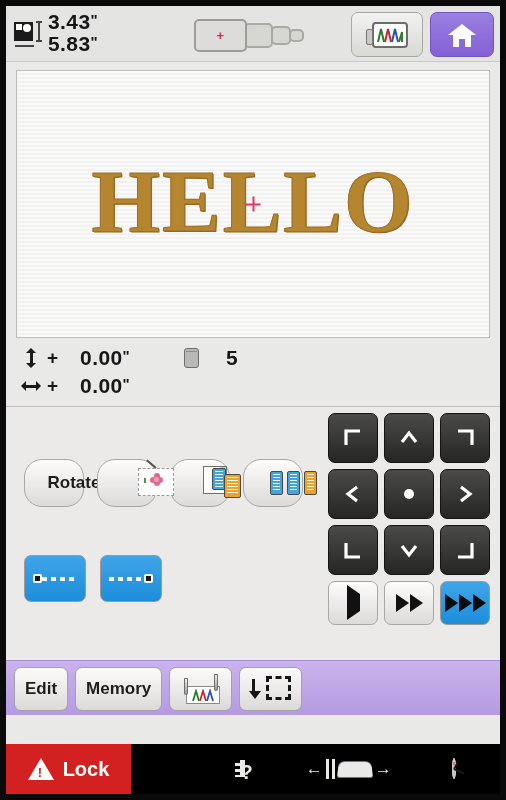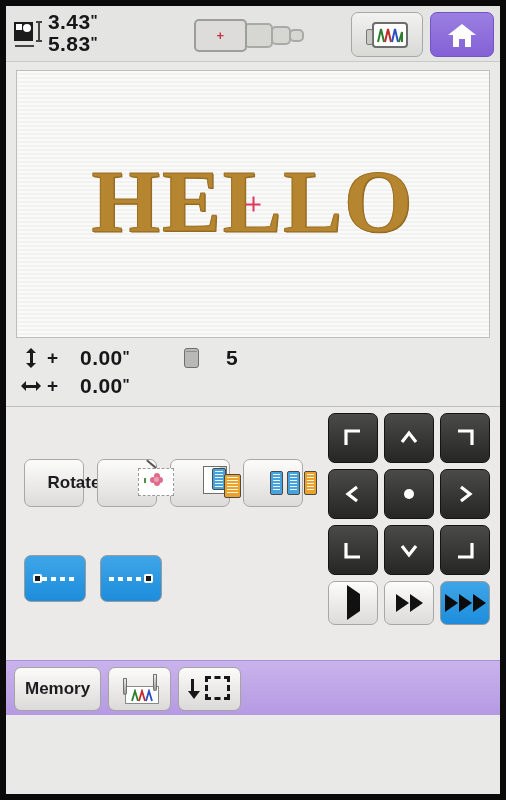--- a/index.html
+++ b/index.html
@@ -172,21 +172,21 @@
     border-left:4px solid transparent;border-right:4px solid transparent;border-bottom:6px solid #2a2a2a;}
   .ico-spool{ width:15px;height:20px;background:#b8b8b5;border:1.5px solid #6f6f6d;border-radius:3px;position:relative;}
   .ico-spool:before{content:"";position:absolute;left:1px;top:2px;right:1px;height:1px;background:#8d8d8a;}
 
   
   .controls{ position:relative; height:253px; background:#eceae9; }
 
   .btn {
     background:linear-gradient(#fcfcfb,#dddbd9);
     border:1px solid #a9a7a5;
-    border-radius:7px;
+    border-radius:18px;
     display:flex; align-items:center; justify-content:center;padding-left:40px;
   }
   .edit-row{ position:absolute; left:18px; top:52px; display:flex; gap:13px; }
   .edit-btn{ width:60px; height:48px; }
   .edit-btn .lbl{ font-size:17px; font-weight:700; color:#1d1d20; }
 
   
   .ic-appl{ position:relative; width:44px;height:32px;}
   .ic-appl .frm{
     position:absolute;left:0;top:1px;width:36px;height:28px;background:#fff;
@@ -572,20 +572,23 @@
               <span class="tri"></span>
               <span class="tri"></span>
             </span>
       </div>
     </div>
   </div>
 
   <div class="purplebar">
     <div class="pb-left">
       <div class="pbtn">
+        <span class="lbl">Edit</span>
+      </div>
+      <div class="pbtn">
         <span class="lbl">Memory</span>
       </div>
       <div class="pbtn icon-only">
         <span class="ic-needle">
           <span class="bx"></span>
               <span class="n1"></span>
               <span class="n2"></span>
           <svg class="zig" viewBox="0 0 24 13">
             <polyline points="1,12 4,2 7,12" fill="none" stroke="#2c7d2c" stroke-width="1.8"></polyline>
             <polyline points="8,12 11,2 14,12" fill="none" stroke="#c42a2a" stroke-width="1.8"></polyline>
@@ -596,15 +599,35 @@
       <div class="pbtn icon-only">
         <span class="ic-trace">
           <span class="dbox"></span>
               <span class="arr"></span>
               <span class="arrh"></span>
         </span>
       </div>
     </div>
   </div>
 
+  <div class="statusbar">
+    <div class="lockbtn">
+      <span class="warn"></span>
+      <span class="lbl">Lock</span>
+    </div>
+    <div class="sb-icons">
+      <span><span class="ic-doc"></span></span>
+      <span><span class="ic-film"></span></span>
+      <span class="ic-foot">
+        <span class="ar">←</span>
+        <span class="bars">
+              <i></i>
+              <i></i>
+            </span>
+        <span class="shoe"></span>
+        <span class="ar">→</span>
+      </span>
+      <span><span class="ic-clock"><i class="hh"></i><i class="mm"></i></span></span>
+    </div>
+  </div>
 
  </div>
 </div>
 
 </body></html>

